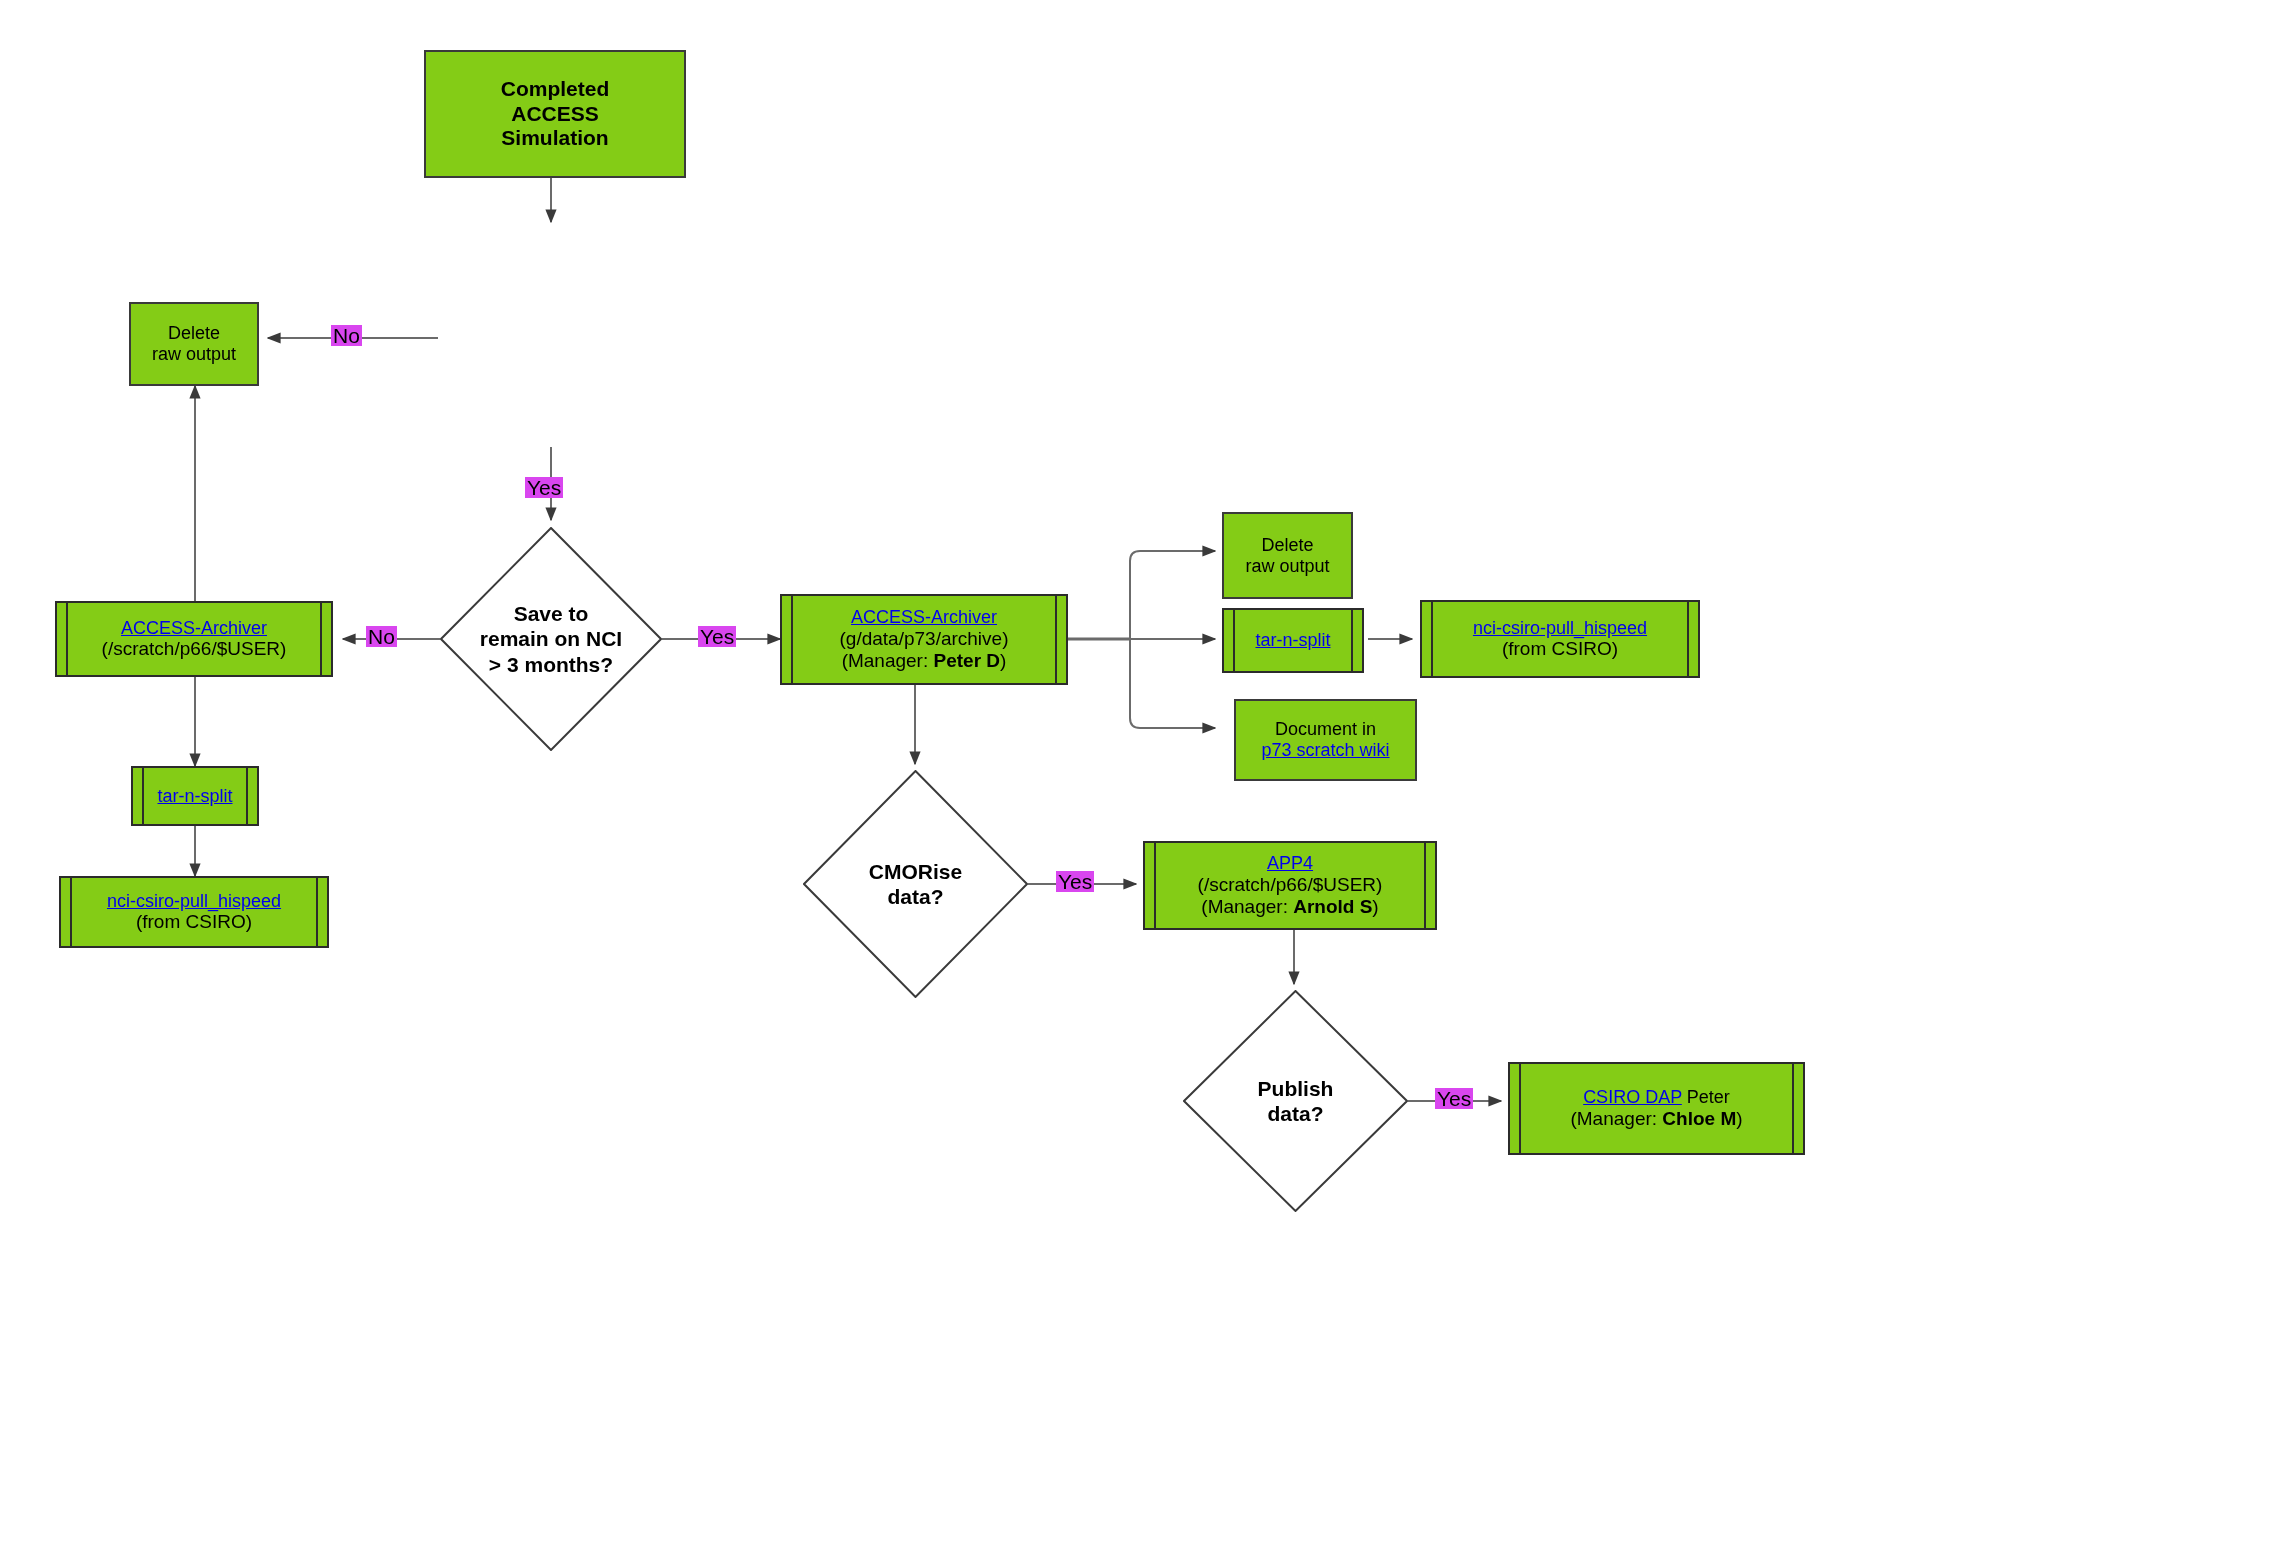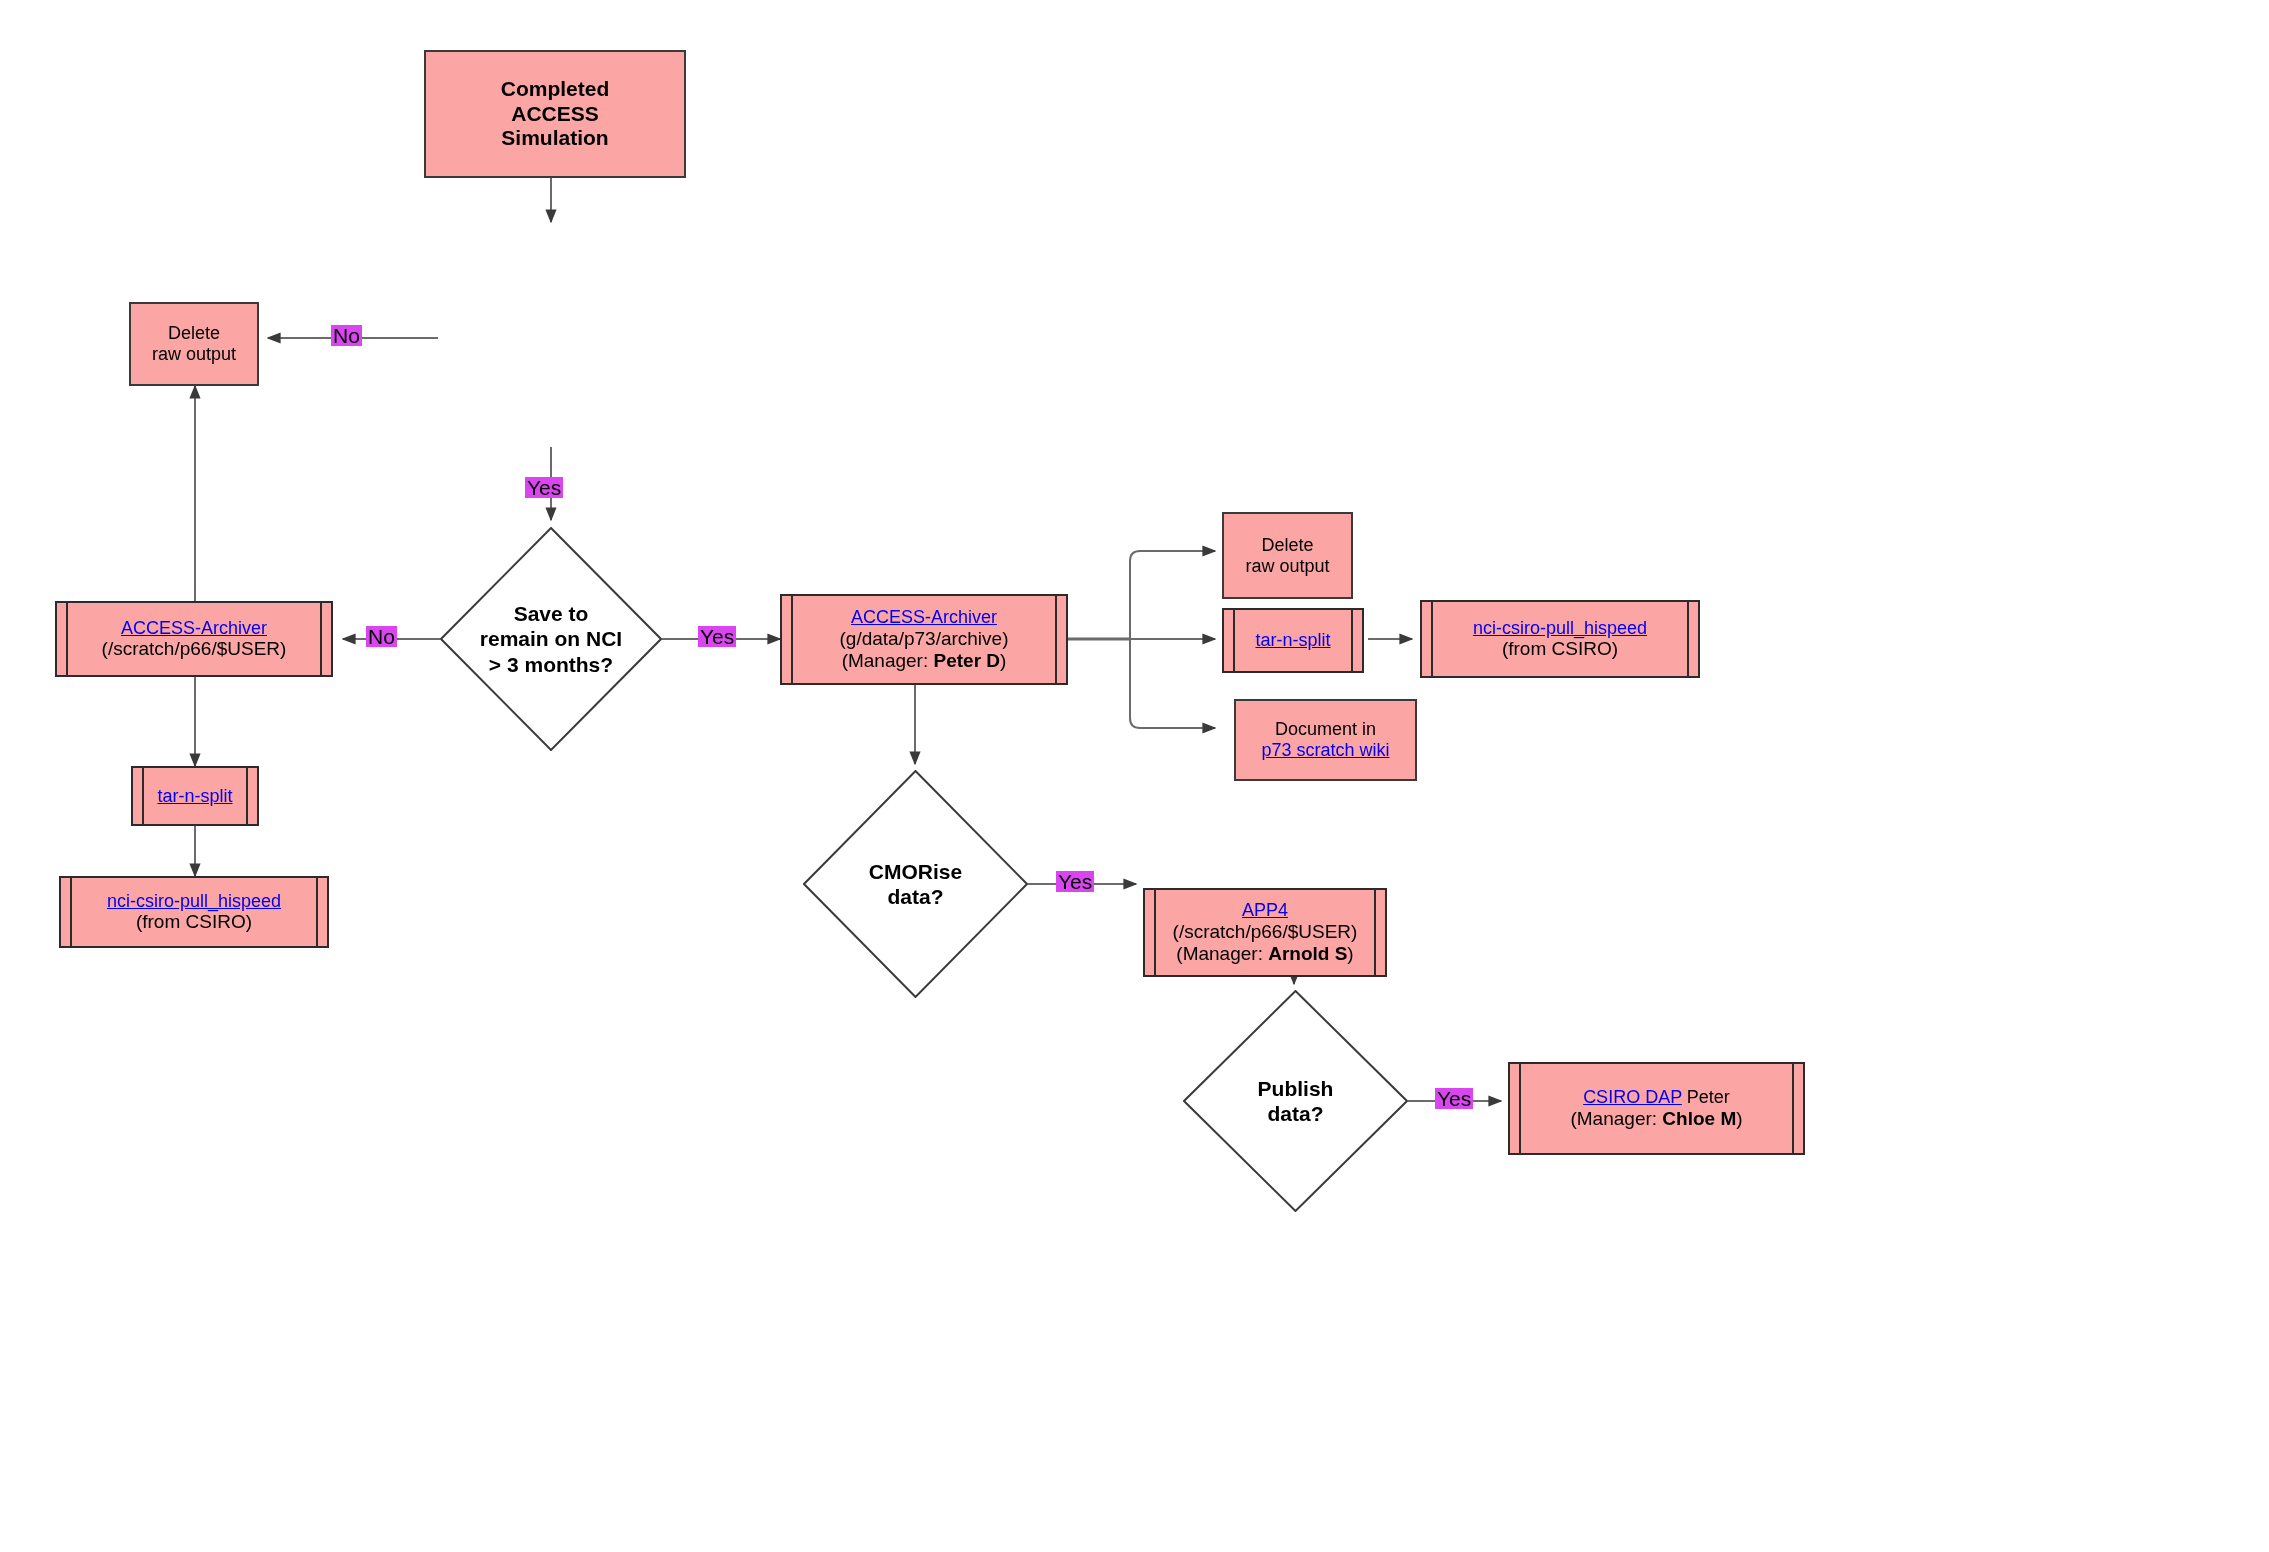--- a/index.html
+++ b/index.html
@@ -24,21 +24,21 @@
     position: absolute;
     left: 0;
     top: 0;
     width: 2269px;
     height: 1552px;
     pointer-events: none;
   }
   .node {
     position: absolute;
     box-sizing: border-box;
-    background: #fca5a5;
+    background: #84cc16;
     display: flex;
     flex-direction: column;
     align-items: center;
     justify-content: center;
     text-align: center;
     color: #000000;
     line-height: 1.16;
   }
   
   .box {
@@ -239,21 +239,21 @@
   <div class="diamond" style="left:803px; top:770px; width:225px; height:228px;">
     <svg class="dshape" viewBox="0 0 225 228" preserveAspectRatio="none">
       <polygon points="112.5,1 224,114 112.5,227 1,114" fill="#ffffff" stroke="#3a3a3a" stroke-width="2"></polygon>
     </svg>
     <div class="dtext">
       <div>CMORise</div>
       <div>data?</div>
     </div>
   </div>
 
-  <div class="node predef" style="left:1143px; top:888px; width:244px; height:89px;">
+  <div class="node predef" style="left:1143px; top:841px; width:294px; height:89px;">
     <span class="lbl t-plain link">APP4</span>
     <span class="lbl t-small">(/scratch/p66/$USER)</span>
     <span class="lbl t-small"><span>(Manager: </span><span class="bold-inline">Arnold S</span><span>)</span></span>
   </div>
 
   <div class="diamond" style="left:1183px; top:990px; width:225px; height:222px;">
     <svg class="dshape" viewBox="0 0 225 222" preserveAspectRatio="none">
       <polygon points="112.5,1 224,111 112.5,221 1,111" fill="#ffffff" stroke="#3a3a3a" stroke-width="2"></polygon>
     </svg>
     <div class="dtext">

